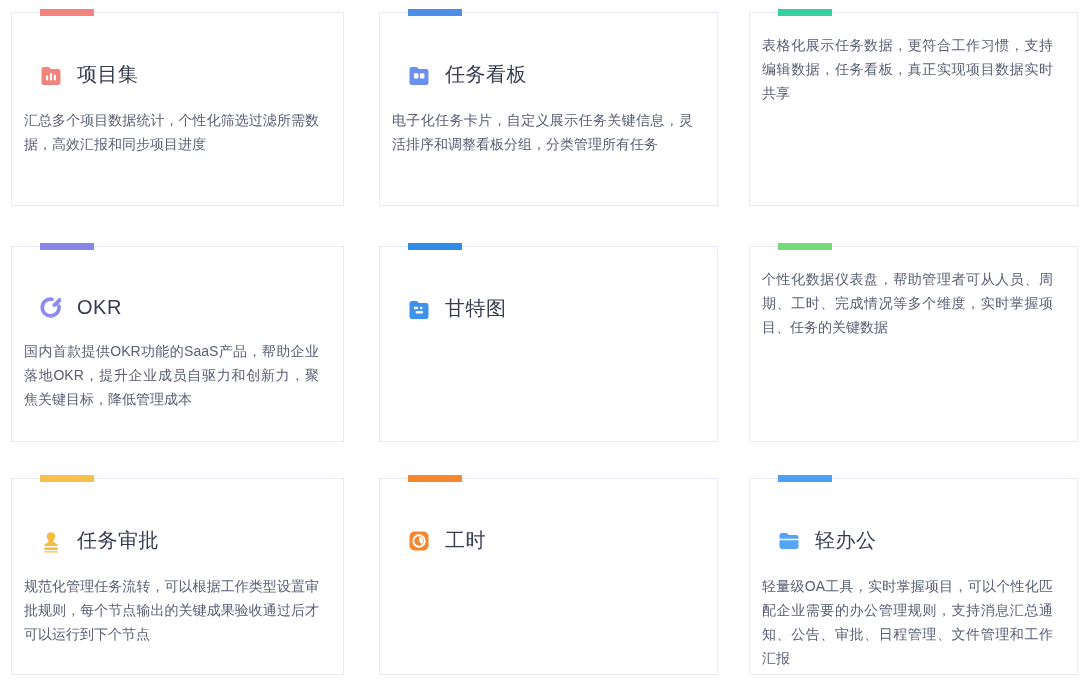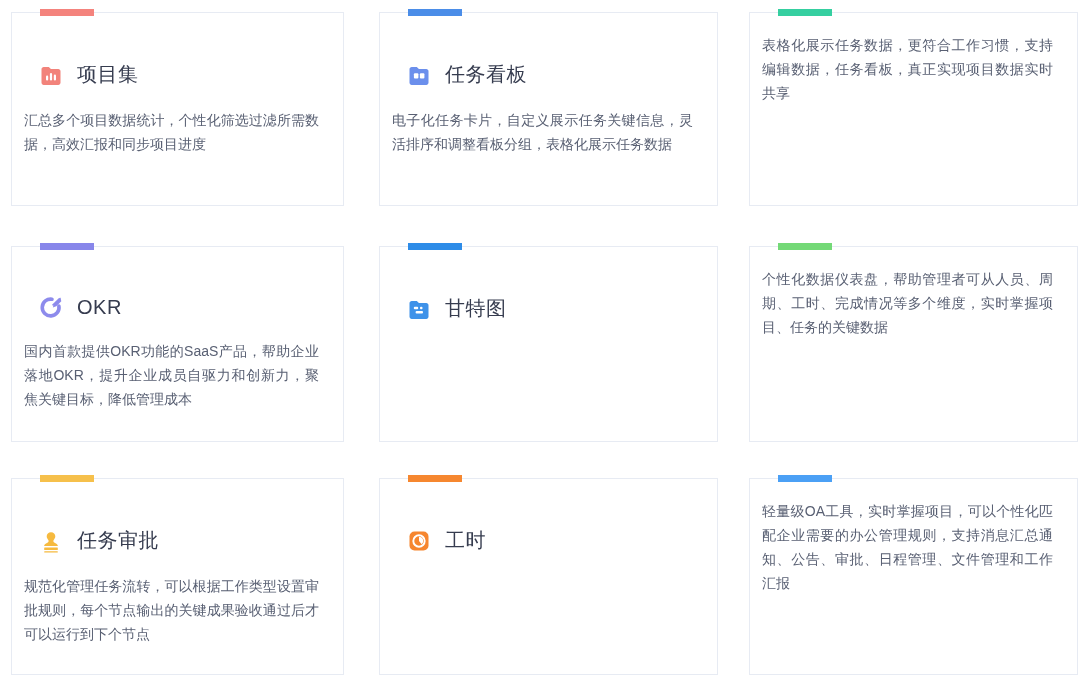--- a/index.html
+++ b/index.html
@@ -88,21 +88,21 @@
         <svg viewBox="0 0 24 24">
             <path d="M2.5 6.2c0-1.2 1-2.2 2.2-2.2h5.1l2.1 2h7.4c1.2 0 2.2 1 2.2 2.2v11.6c0 1.2-1 2.2-2.2 2.2H4.7c-1.2 0-2.2-1-2.2-2.2z" fill="currentColor"></path>
             <g fill="#fff">
               <rect x="6.9" y="10.3" width="4.5" height="5.2" rx="1"></rect>
               <rect x="12.9" y="10.3" width="4.5" height="5.2" rx="1"></rect>
             </g>
           </svg>
       </span>
       <span class="title">任务看板</span>
     </div>
-    <div class="desc">电子化任务卡片，自定义展示任务关键信息，灵活排序和调整看板分组，表格化展示任务数据</div>
+    <div class="desc">电子化任务卡片，自定义展示任务关键信息，灵活排序和调整看板分组，分类管理所有任务</div>
   </div>
 
   <div class="card c3 r1" style="--accent: #35CFA0; --icon: #3BD5A5;">
     <div class="accent"></div>
     <div class="desc">表格化展示任务数据，更符合工作习惯，支持编辑数据，任务看板，真正实现项目数据实时共享</div>
   </div>
 
   <div class="card c1 r2" style="--accent: #8886EA; --icon: #8D8BEC;">
     <div class="accent"></div>
     <div class="head">
@@ -166,16 +166,27 @@
             <circle cx="12" cy="12" r="5.7" fill="none" stroke="#fff" stroke-width="1.9"></circle>
             <path d="M12 12V7.7a4.3 4.3 0 0 1 2.7 7.6z" fill="#fff"></path>
           </svg>
       </span>
       <span class="title">工时</span>
     </div>
   </div>
 
   <div class="card c3 r3" style="--accent: #4BA0F5; --icon: #54A5F6;">
     <div class="accent"></div>
+    <div class="head">
+      <span class="icon">
+        <svg viewBox="0 0 24 24">
+            <g fill="currentColor">
+              <path d="M2.5 6.3c0-1.2 1-2.2 2.2-2.2h5l2.1 2h7.5c1.2 0 2.2 1 2.2 2.2v1.5h-19z"></path>
+              <path d="M2.5 11.2h19v6.6c0 1.2-1 2.2-2.2 2.2H4.7c-1.2 0-2.2-1-2.2-2.2z"></path>
+            </g>
+          </svg>
+      </span>
+      <span class="title">轻办公</span>
+    </div>
     <div class="desc">轻量级OA工具，实时掌握项目，可以个性化匹配企业需要的办公管理规则，支持消息汇总通知、公告、审批、日程管理、文件管理和工作汇报</div>
   </div>
 
 </div>
 
 </body></html>

